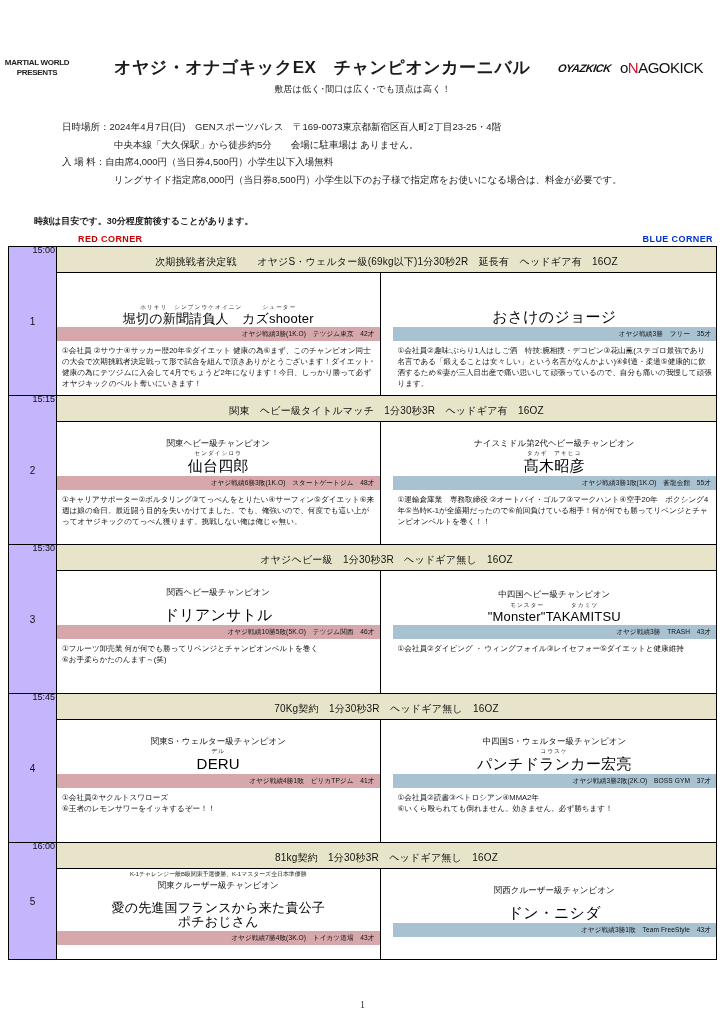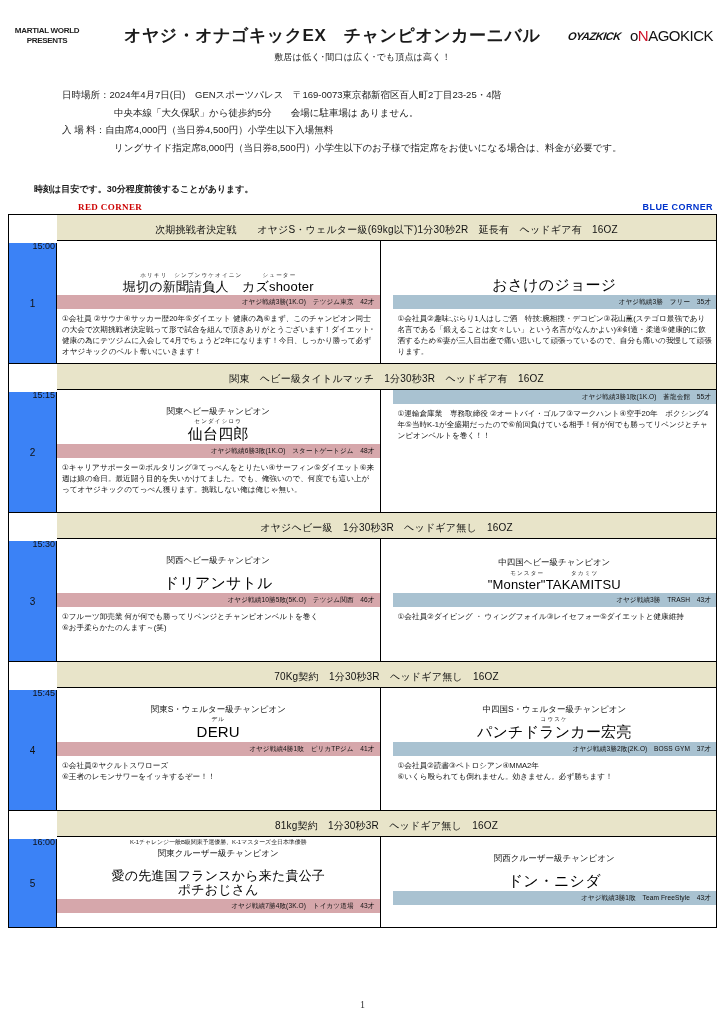--- a/index.html
+++ b/index.html
@@ -16,22 +16,23 @@
     overflow: hidden;
   }
 
   
   .header {
     padding: 24px 18px 0 18px;
   }
   .title-row {
     display: flex;
     align-items: center;
-    justify-content: center;
+    justify-content: flex-end;
     gap: 28px;
+    margin-top: 32px;
   }
   .presents {
     font-size: 8px;
     line-height: 1.15;
     text-align: center;
     letter-spacing: -0.3px;
     width: 78px;
     flex: 0 0 78px;
     font-weight: 700;
     color: #222;
@@ -101,21 +102,20 @@
     margin: 6px 8px 0 8px;
     padding-left: 48px;
   }
   .corner-red {
     flex: 1 1 50%;
     font-size: 9px;
     font-weight: 700;
     color: #cc0000;
     letter-spacing: 0.4px;
     padding-left: 22px;
-    font-family: Liberation Serif, serif;
   }
   .corner-blue {
     flex: 1 1 50%;
     font-size: 9px;
     font-weight: 700;
     color: #0033cc;
     letter-spacing: 0.4px;
     text-align: right;
     padding-right: 4px;
   }
@@ -131,22 +131,21 @@
     border-left: 1.4px solid #000;
     border-right: 1.4px solid #000;
     border-top: 1.4px solid #000;
   }
   .bout:last-child { border-bottom: 1.4px solid #000; }
 
   .time-col {
     flex: 0 0 48px;
     position: relative;
     border-right: 1.4px solid #000;
-    background: #3b82f6;
-    margin-top: 28px;
+    background: #c4b5fd;
   }
   .time-label {
     position: absolute;
     top: -2px;
     left: 2px;
     font-size: 9px;
     color: #111;
     width: 44px;
     text-align: right;
   }
@@ -331,20 +330,25 @@
           <div class="fighter left">
             <div class="name-zone">
               <div class="champ-title">関東ヘビー級チャンピオン</div>
               <div class="furigana">センダイシロウ</div>
               <div class="fname" style="white-space: pre-line;">仙台四郎</div>
             </div>
             <div class="record-bar red">オヤジ戦績6勝3敗(1K.O)　スタートゲートジム　48才</div>
             <div class="profile" style="white-space: pre-line;">①キャリアサポーター②ボルタリング③てっぺんをとりたい④サーフィン⑤ダイエット⑥来週は娘の命日。最近闘う目的を失いかけてました。でも、俺強いので、何度でも這い上がってオヤジキックのてっぺん獲ります。挑戦しない俺は俺じゃ無い。</div>
           </div>
           <div class="fighter">
+            <div class="name-zone">
+              <div class="champ-title">ナイスミドル第2代ヘビー級チャンピオン</div>
+              <div class="furigana">タカギ　アキヒコ</div>
+              <div class="fname" style="white-space: pre-line;">髙木昭彦</div>
+            </div>
             <div class="record-bar blue">オヤジ戦績3勝1敗(1K.O)　蒼龍会館　55才</div>
             <div class="profile" style="white-space: pre-line;">①運輸倉庫業　専務取締役 ②オートバイ・ゴルフ③マークハント④空手20年　ボクシング4年⑤当時K-1が全盛期だったので⑥前回負けている相手！何が何でも勝ってリベンジとチャンピオンベルトを巻く！！</div>
           </div>
         </div>
       </div>
     </div>
     <div class="bout">
       <div class="time-col">
         <div class="time-label">15:30</div>
         <div class="bout-num">3</div>

